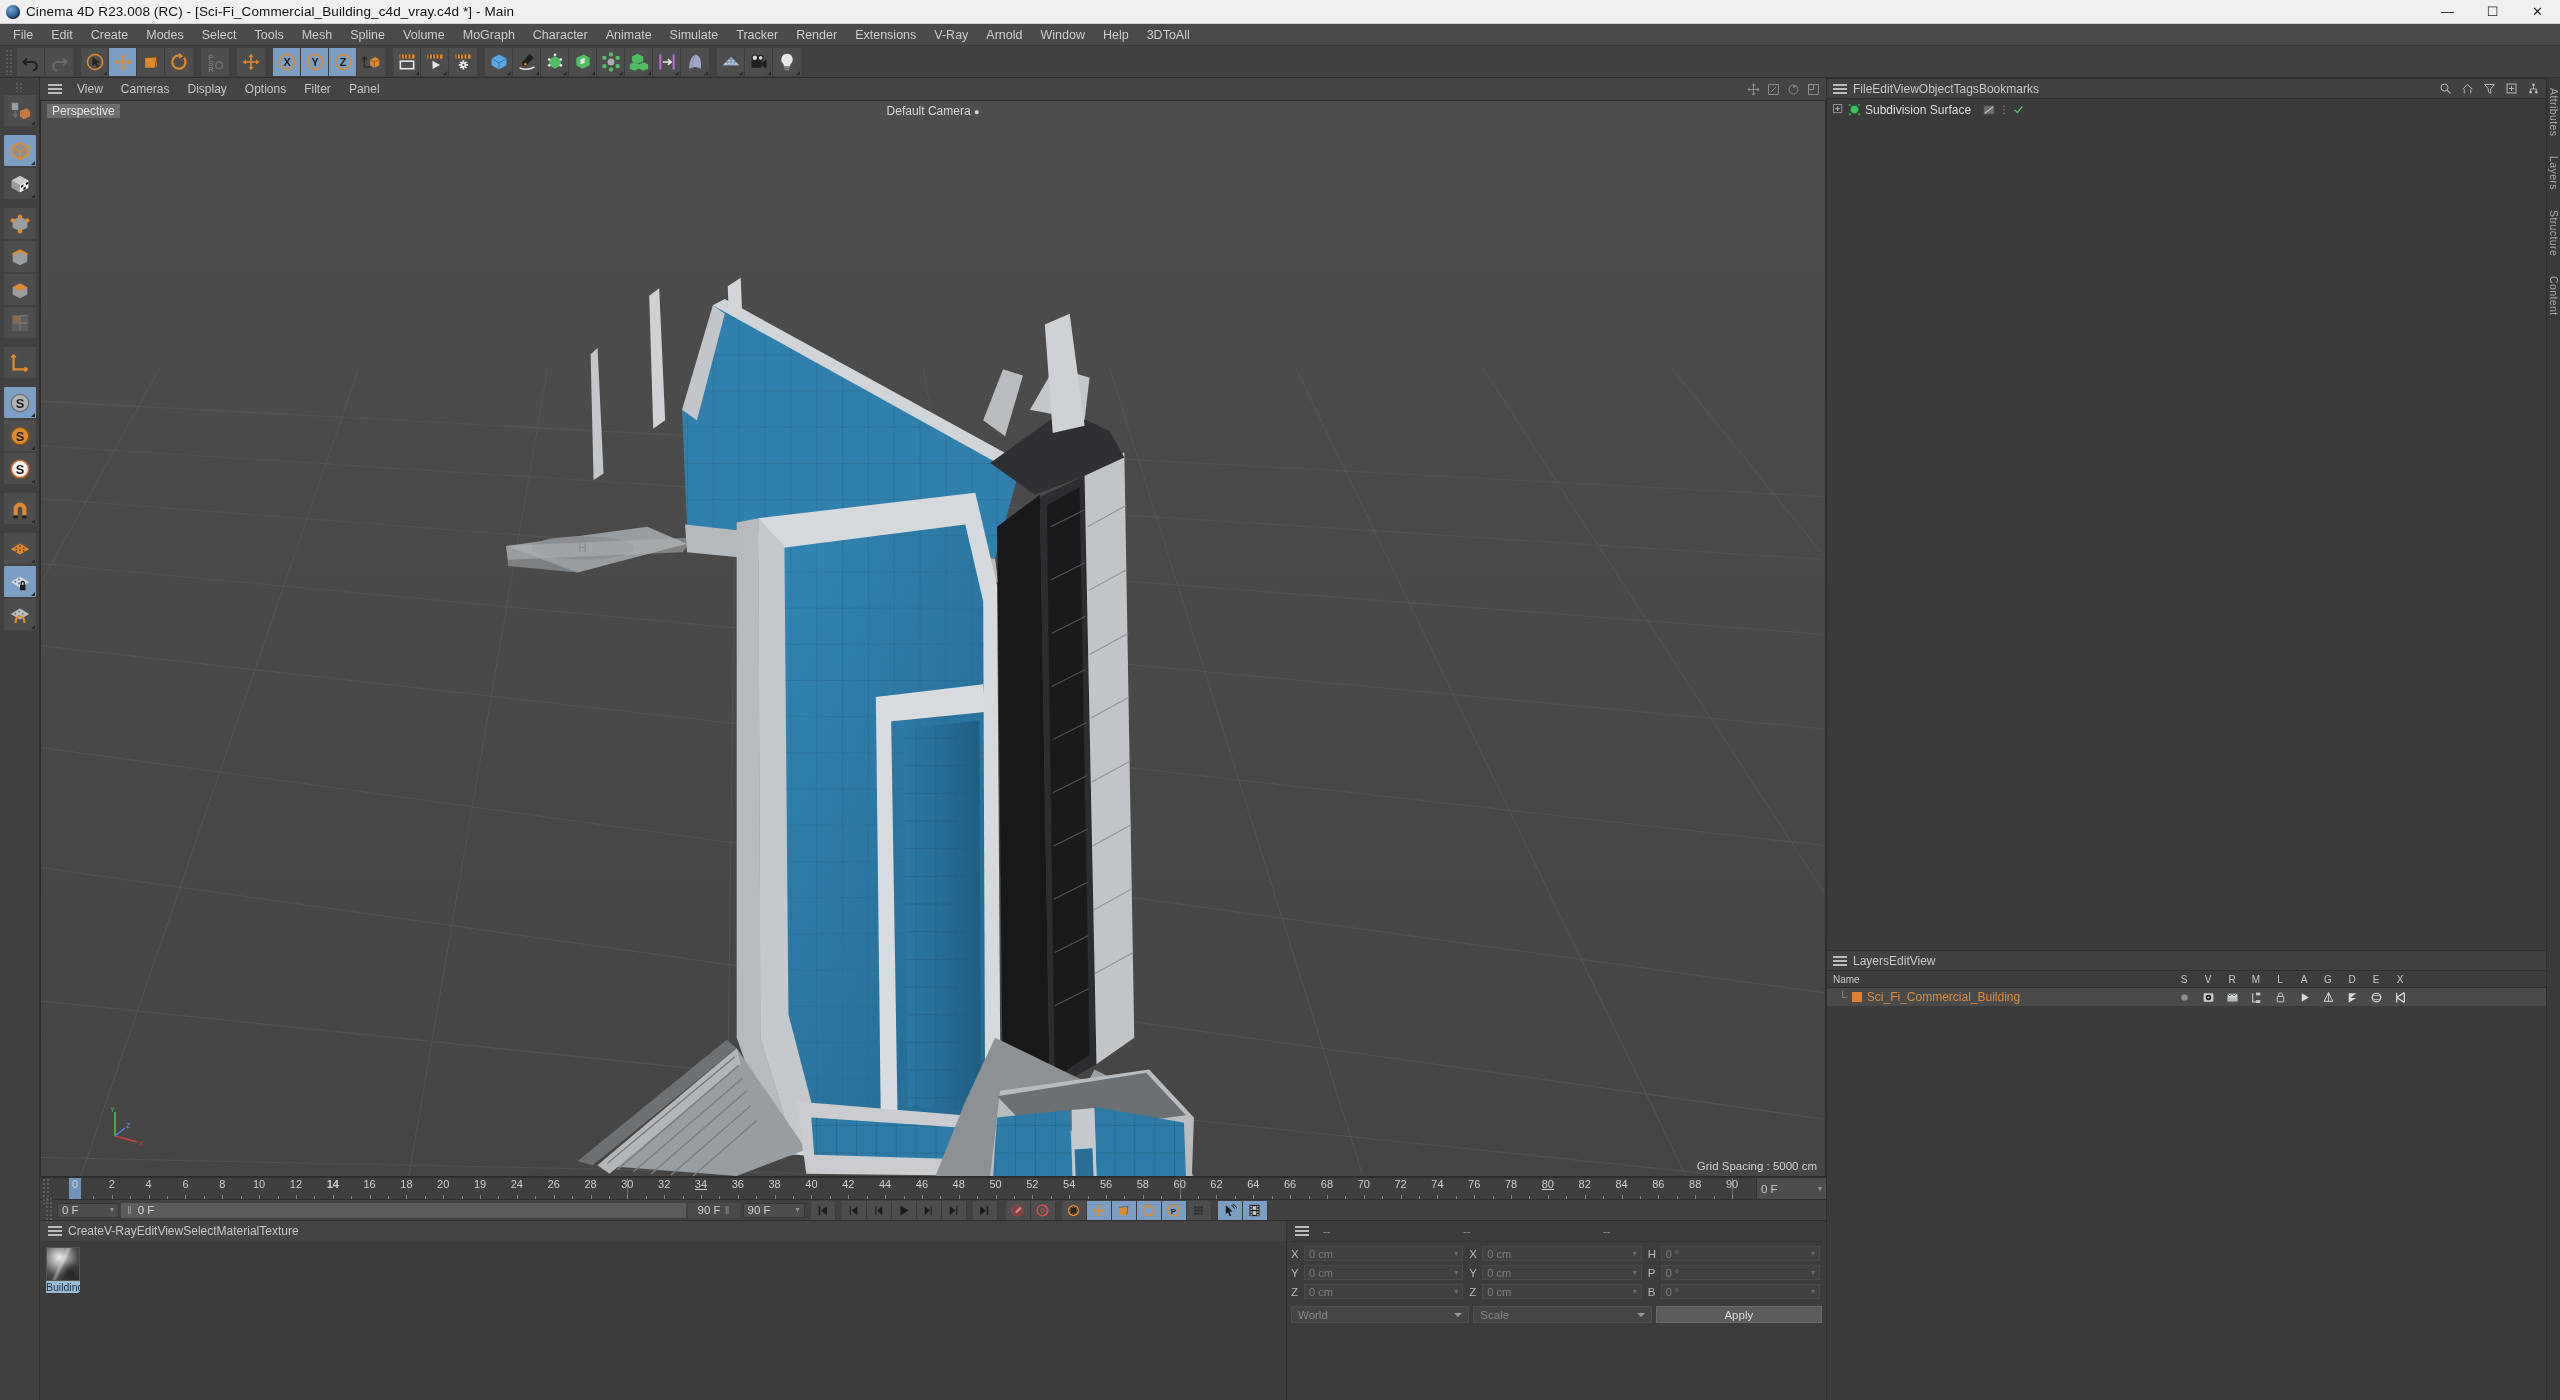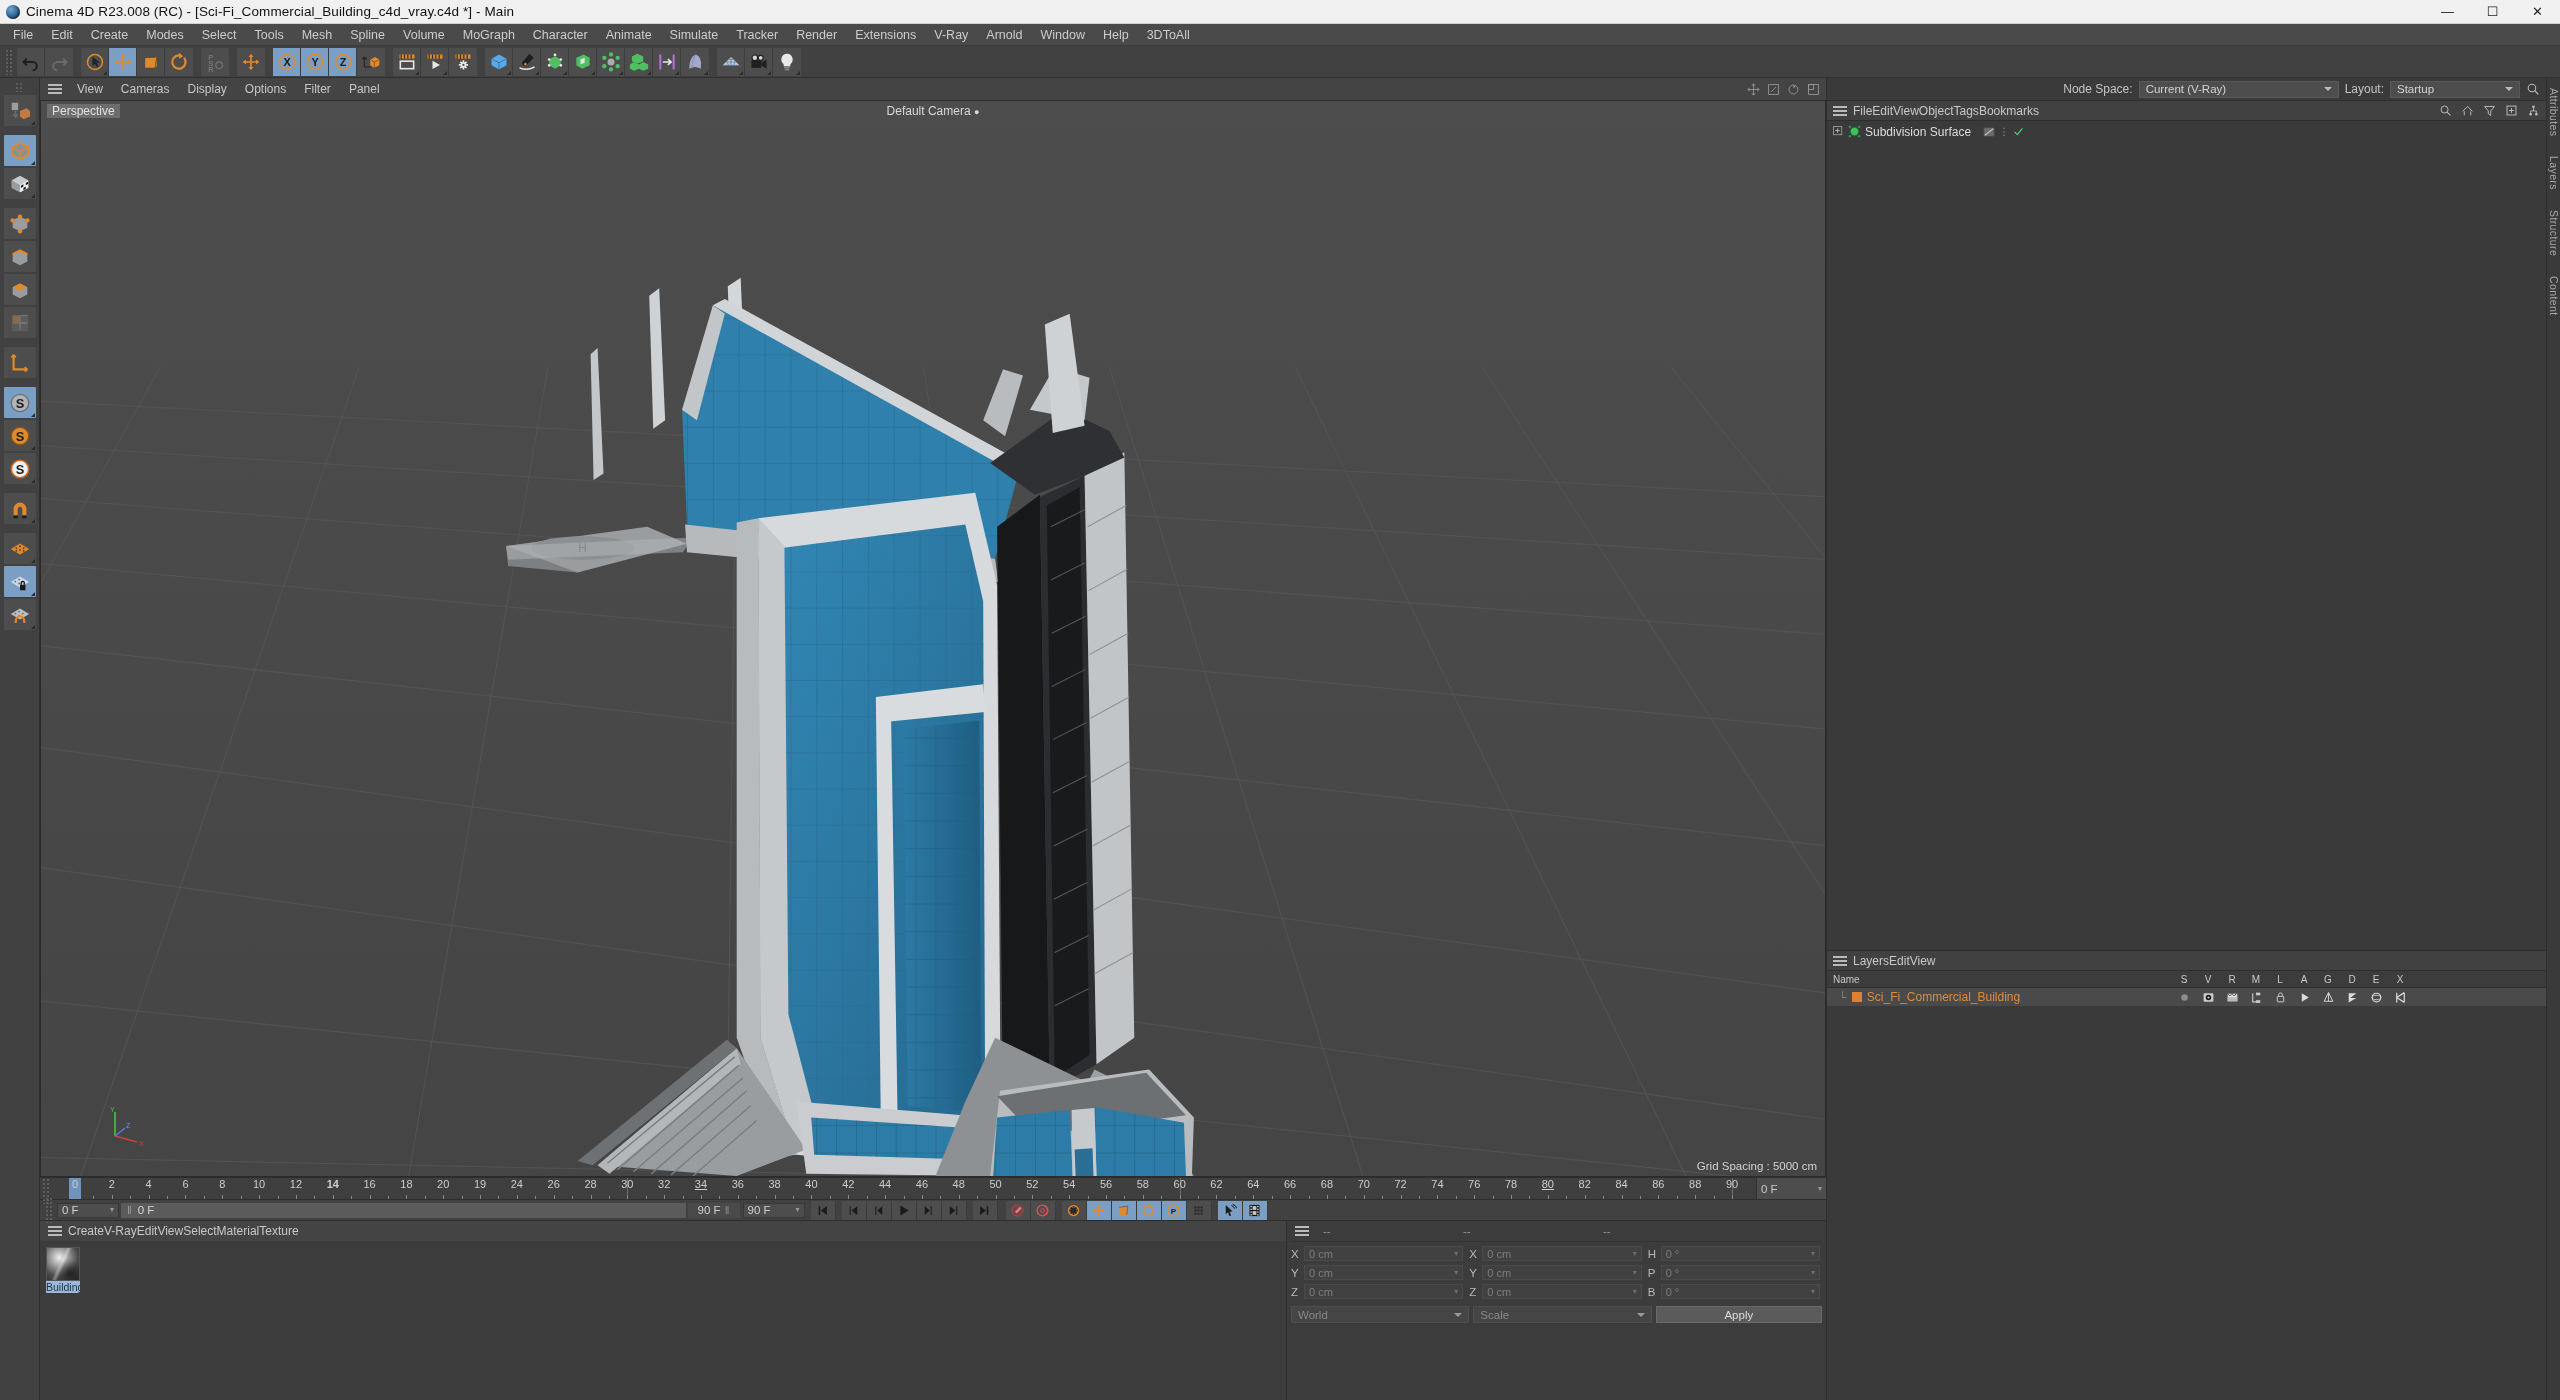--- a/index.html
+++ b/index.html
@@ -1178,30 +1178,20 @@
         <div class="cp-foot">
           <div class="cp-sel">World</div>
           <div class="cp-sel">Scale</div>
           <div class="cp-apply">Apply</div>
         </div>
       </div>
     </div>
   </div>
 
   <div class="rightcol">
-    <div class="nodespace">
-      <span class="ns-lab">Node Space:</span>
-      <div class="ns-sel">Current (V-Ray)</div>
-      <span class="ns-lab">Layout:</span>
-      <div class="ns-sel sm">Startup</div>
-      <svg width="14" height="14" viewBox="0 0 16 16">
-        <circle cx="6.8" cy="6.8" r="4.3" stroke="#bbb" fill="none" stroke-width="1.2"></circle>
-        <path d="M10 10 L14 14" stroke="#bbb" stroke-width="1.3"></path>
-        </svg>
-    </div>
 
     <div class="om-menu">
       <div class="hamb">
           <i></i>
           <i></i>
           <i></i>
         </div>
       <div id="ommenu" style="display:flex;">
           <div class="mi">File</div>
           <div class="mi">Edit</div>

